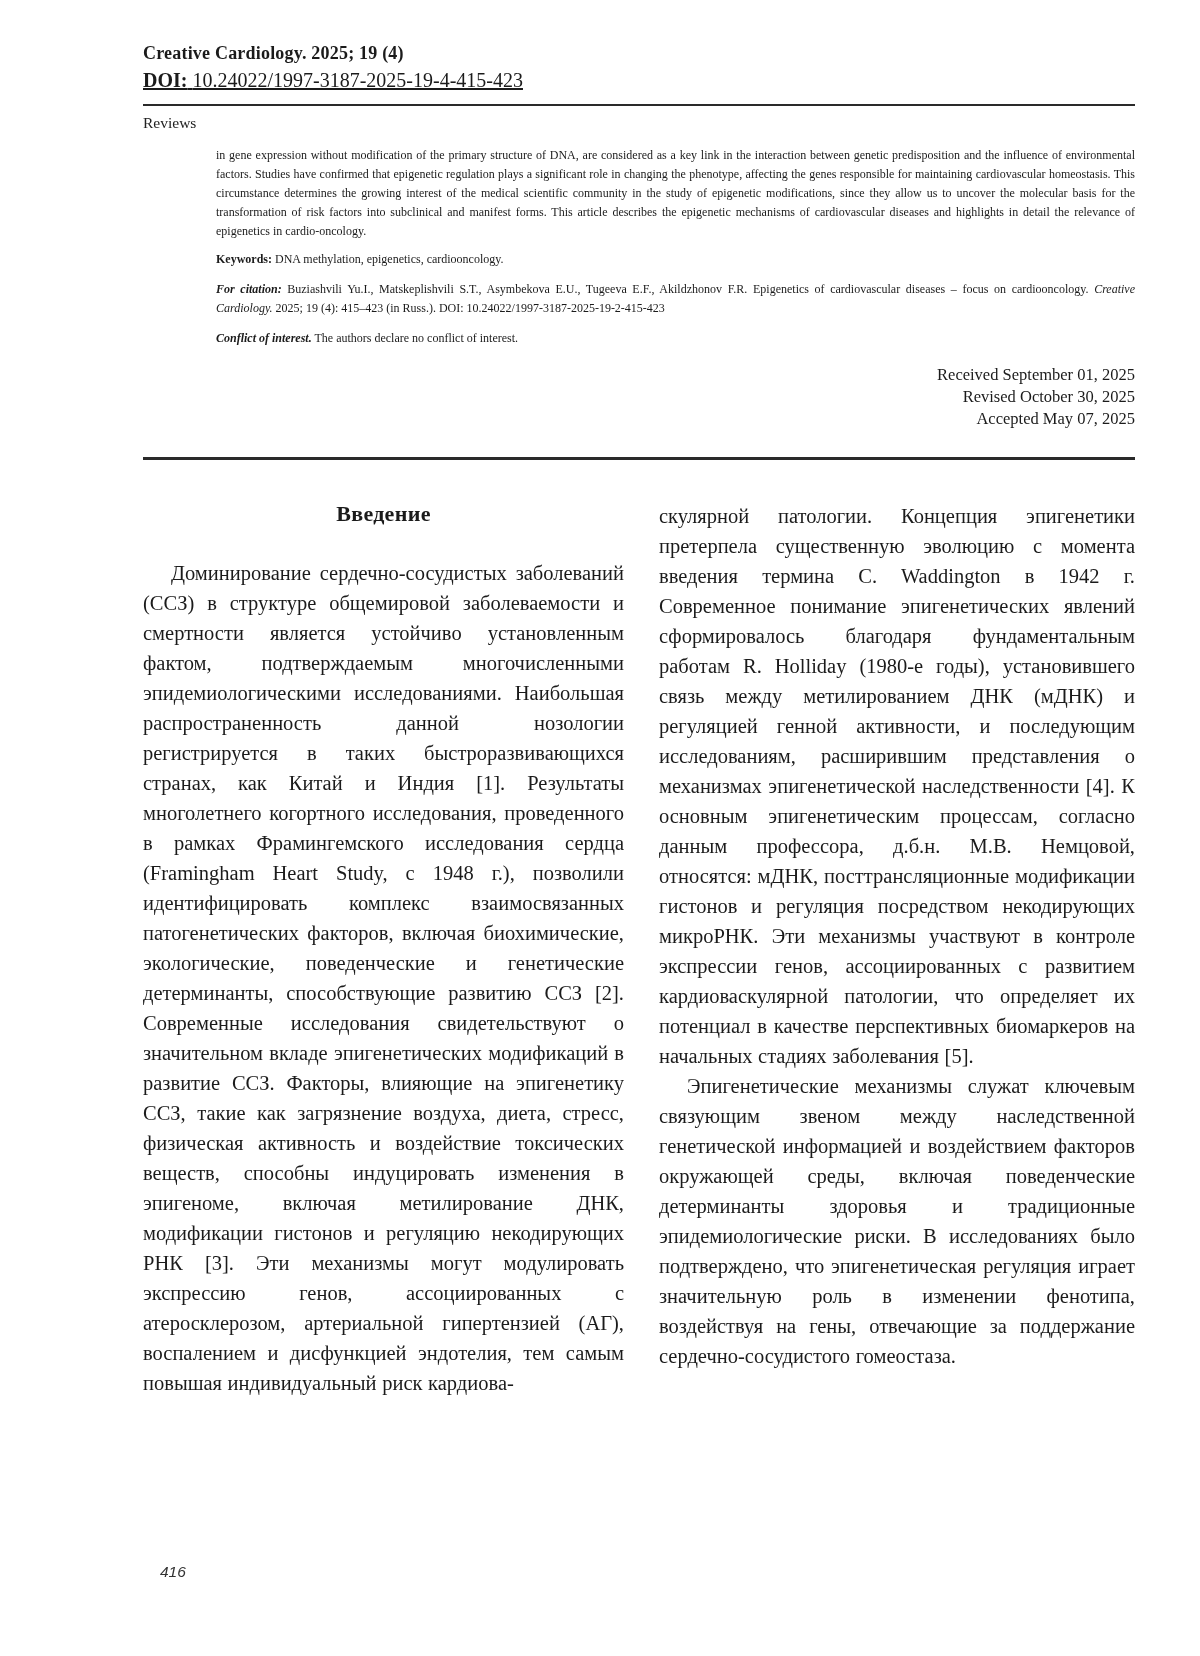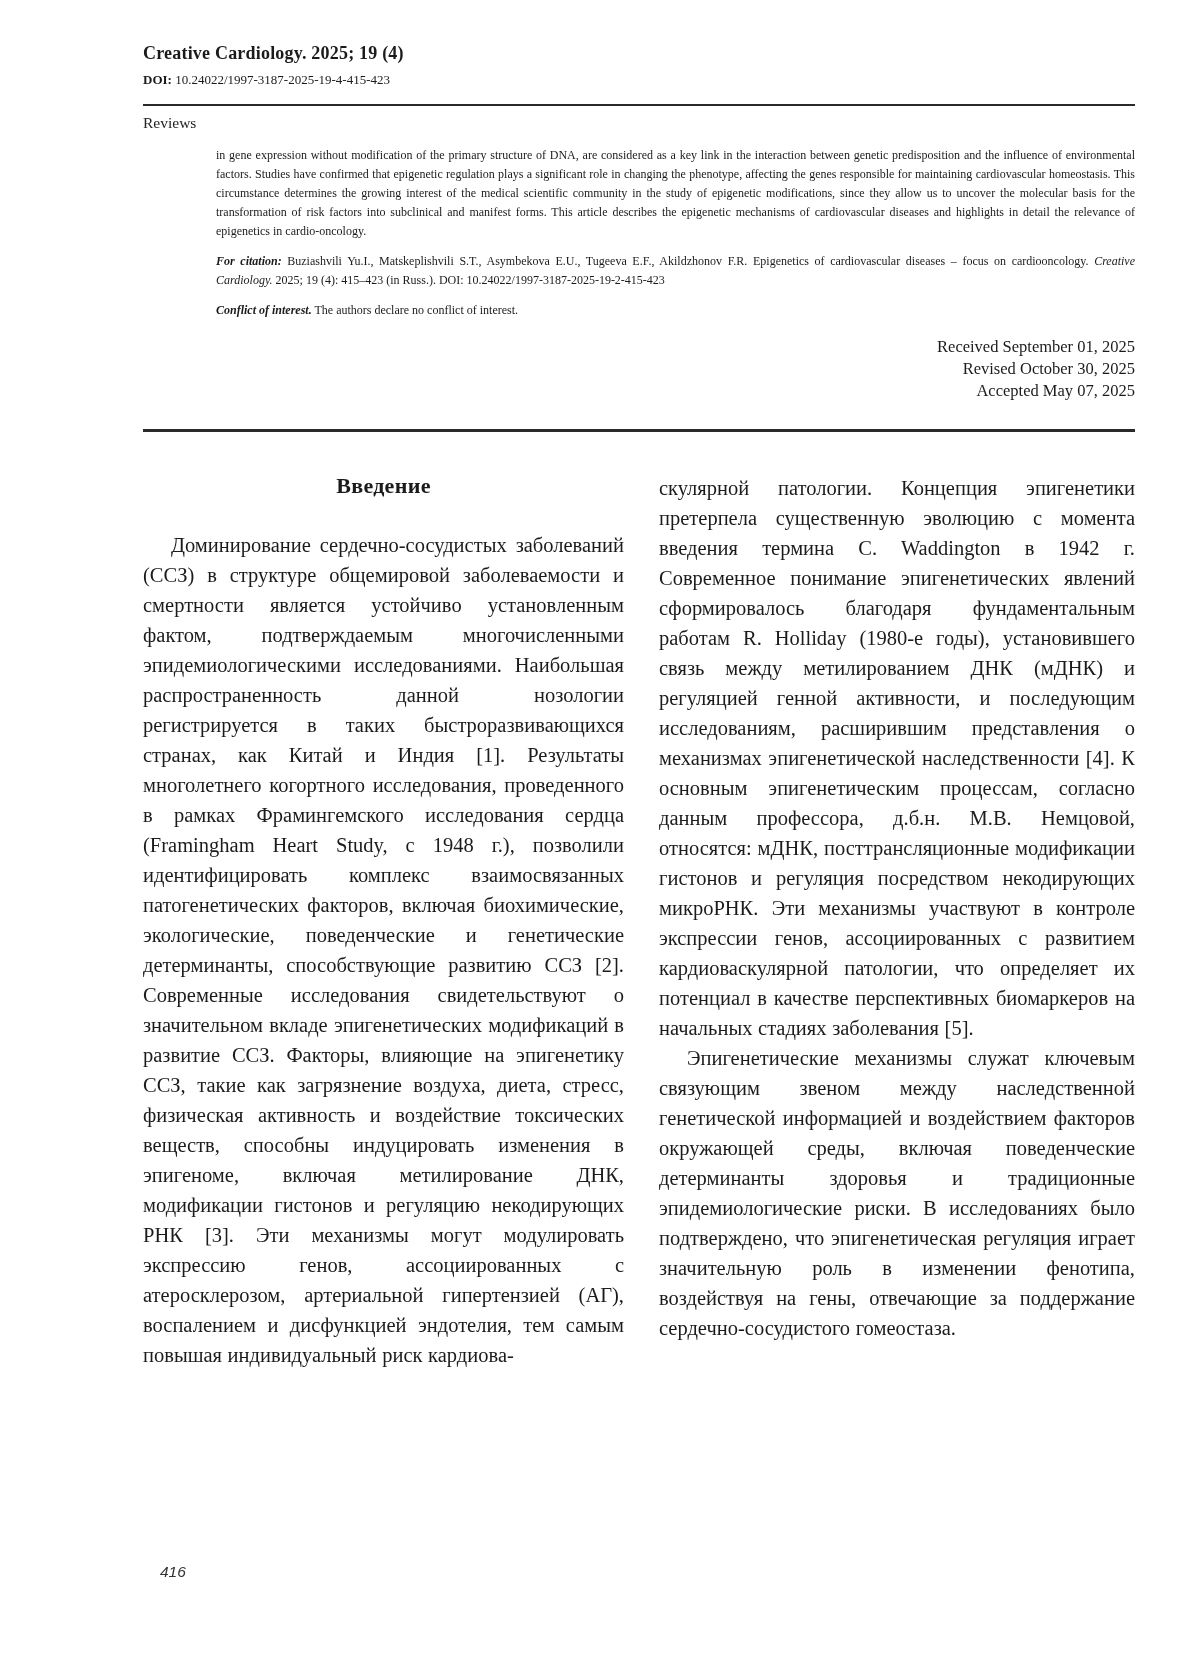--- a/index.html
+++ b/index.html
@@ -17,23 +17,24 @@
   }
 
   
   .journal-line {
     font-size: 18px;
     font-weight: bold;
     line-height: 24px;
     letter-spacing: 0.2px;
   }
   .doi-line {
-    font-size: 13px;
+    font-size: 20px;
     line-height: 22px;
     margin-top: 4px;
+    text-decoration: underline;
   }
   .doi-line .b { font-weight: bold; }
 
   .rule-thin {
     border: 0;
     border-top: 2px solid #2a2a2a;
     margin-top: 13px;
   }
   .section-label {
     font-size: 15.5px;
@@ -123,20 +124,21 @@
     <div class="doi-line"><span class="b">DOI:</span> <span>10.24022/1997-3187-2025-19-4-415-423</span></div>
   </header>
 
   <hr class="rule-thin">
 
   <div class="section-label">Reviews</div>
 
   <section class="abstract-block">
     <p class="abstract-text">in gene expression without modification of the primary structure of DNA, are considered as a key link in the interaction between genetic predisposition and the influence of environmental factors. Studies have confirmed that epigenetic regulation plays a significant role in changing the phenotype, affecting the genes responsible for maintaining cardiovascular homeostasis. This circumstance determines the growing interest of the medical scientific community in the study of epigenetic modifications, since they allow us to uncover the molecular basis for the transformation of risk factors into subclinical and manifest forms. This article describes the epigenetic mechanisms of cardiovascular diseases and highlights in detail the relevance of epigenetics in cardio-oncology.</p>
 
+    <p class="kv"><span class="b">Keywords:</span> <span>DNA methylation, epigenetics, cardiooncology.</span></p>
 
     <p class="kv citation"><span class="bi">For citation:</span> <span>Buziashvili Yu.I., Matskeplishvili S.T., Asymbekova E.U., Tugeeva E.F., Akildzhonov F.R. Epigenetics of cardiovascular diseases – focus on cardiooncology.</span> <span class="i">Creative Cardiology.</span> <span>2025; 19 (4): 415–423 (in Russ.). DOI: 10.24022/1997-3187-2025-19-2-415-423</span></p>
 
     <p class="kv conflict"><span class="bi">Conflict of interest.</span> <span>The authors declare no conflict of interest.</span></p>
   </section>
 
   <div class="dates">
     <div>Received September 01, 2025</div>
     <div>Revised October 30, 2025</div>
     <div>Accepted May 07, 2025</div>

